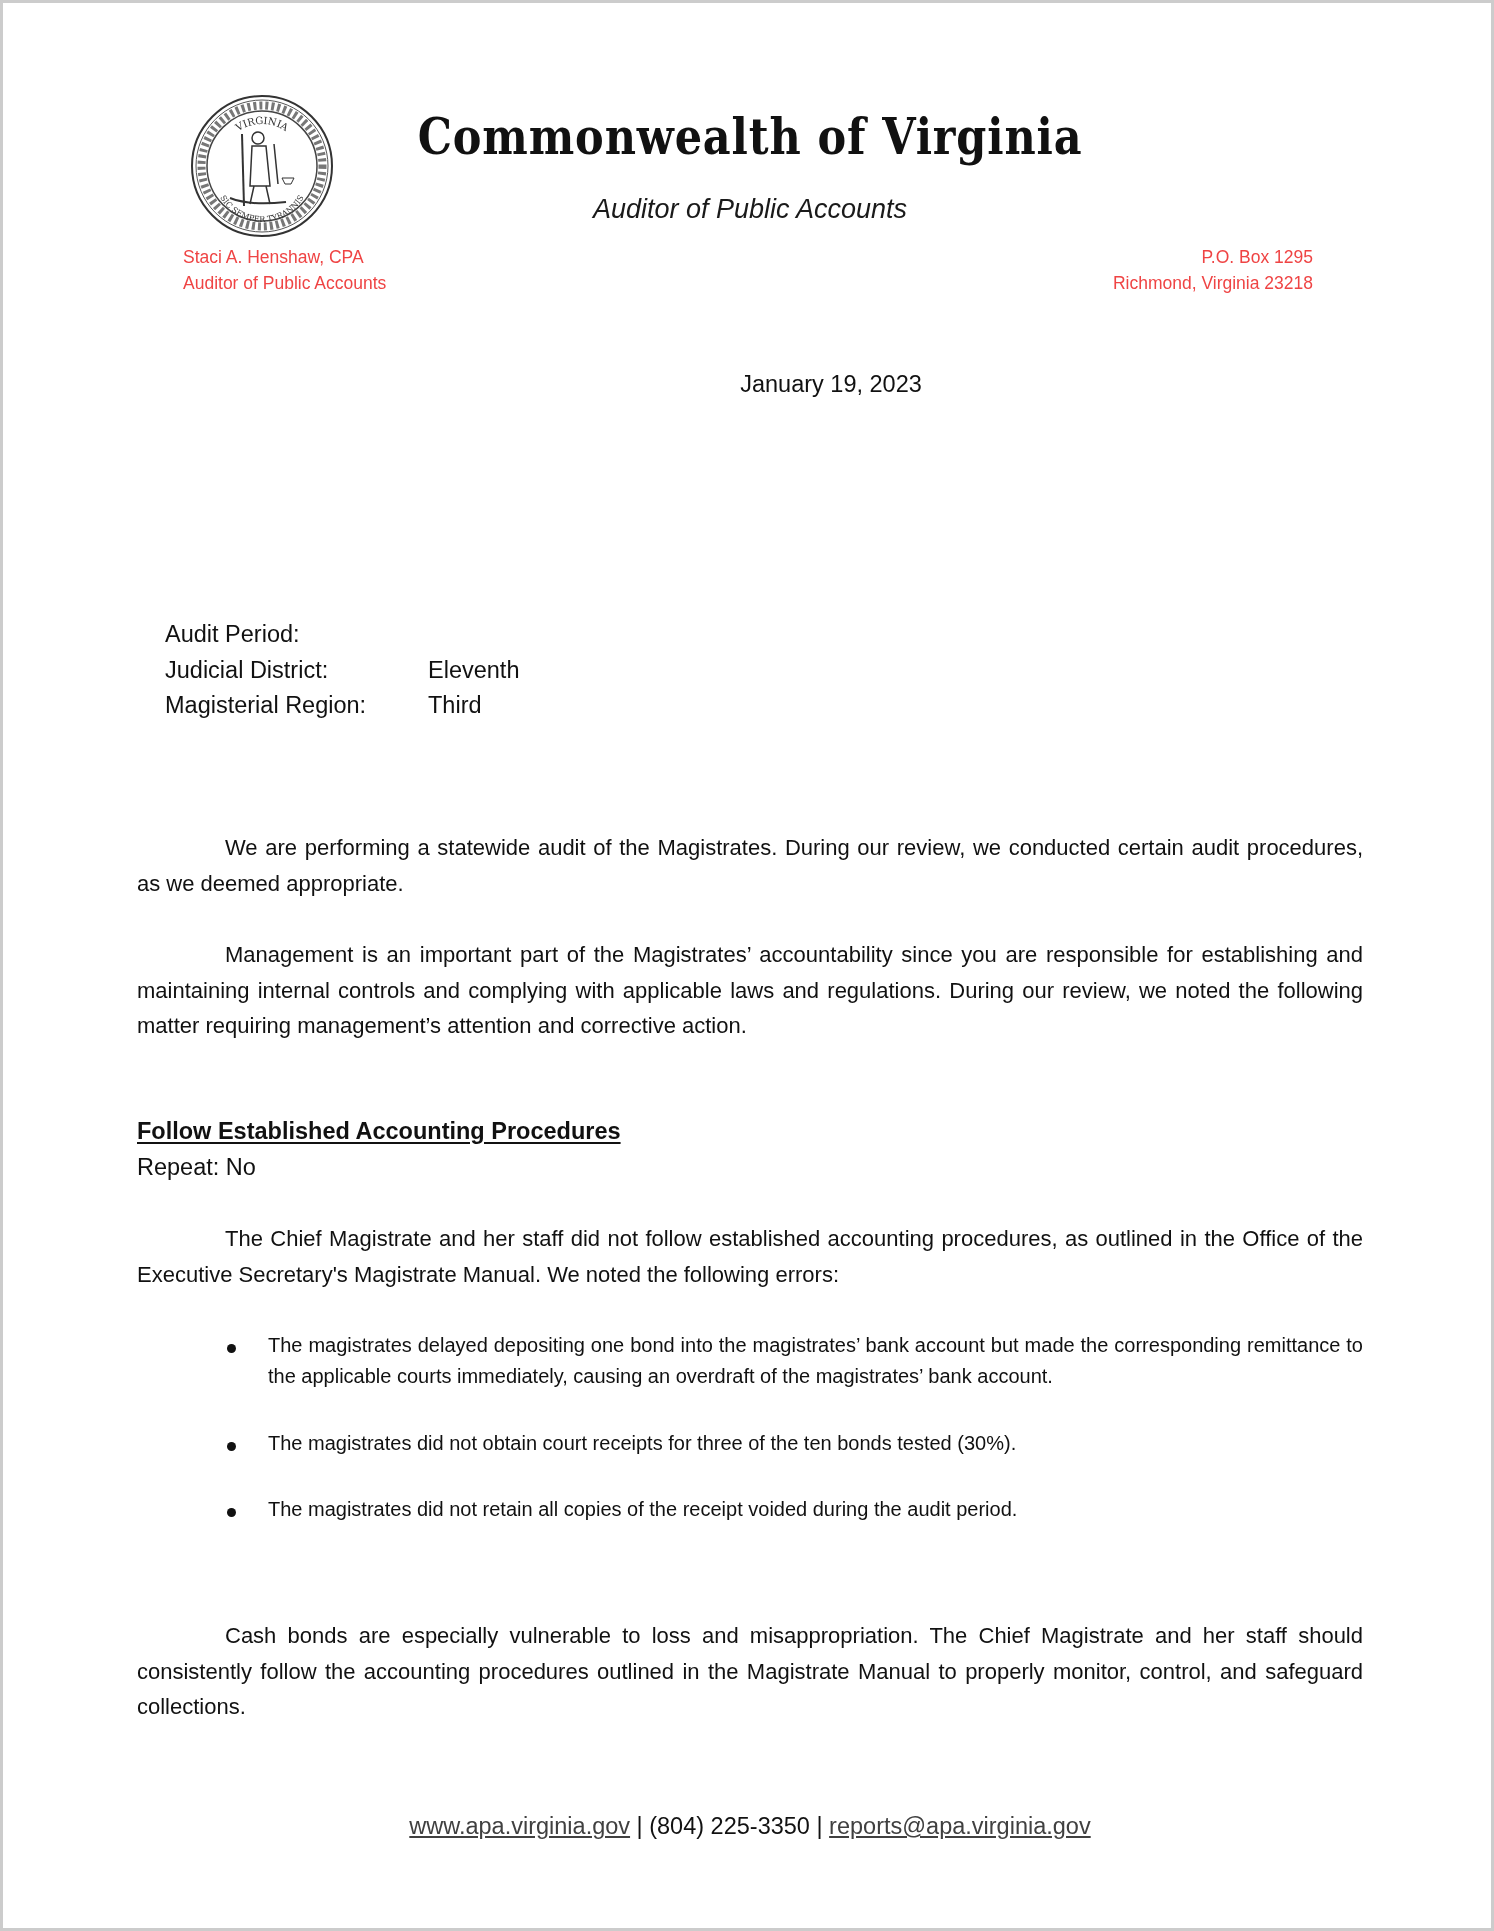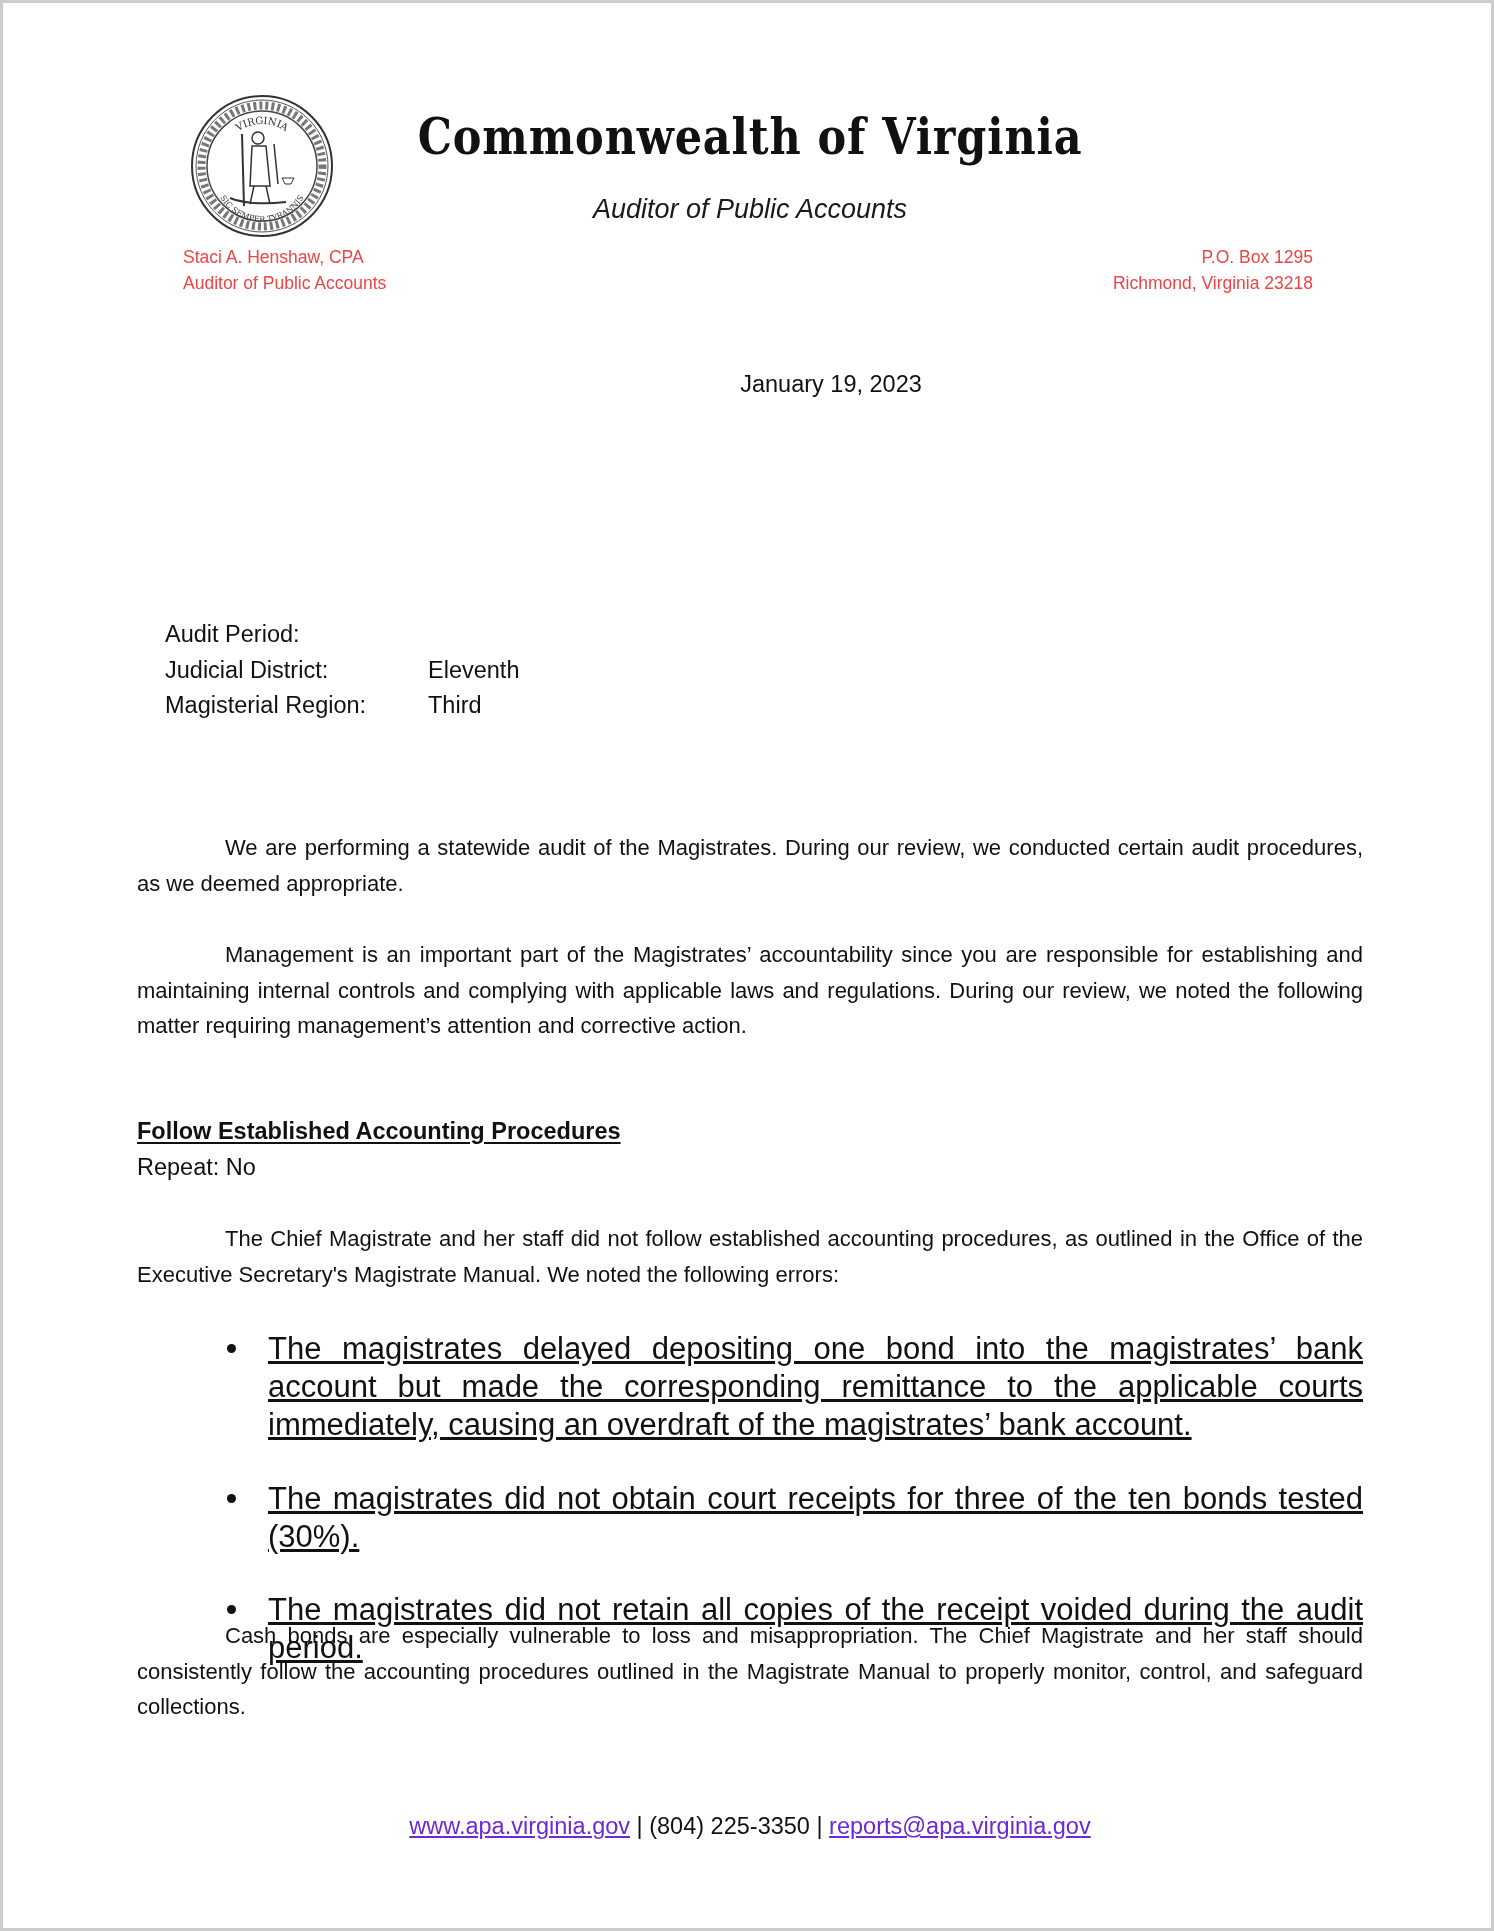--- a/index.html
+++ b/index.html
@@ -32,24 +32,24 @@
   .info-label { width: 263px; flex: none; }
   .info-value { flex: 1; text-align: justify; text-align-last: left; }
   .para {
     position: absolute; left: 134px; width: 1226px; text-align: justify;
     font-size: 22px; line-height: 35.7px; margin: 0;
   }
   .para .indent { display: inline-block; width: 88px; }
   .heading { left: 134px; top: 1111px; font-weight: bold; text-decoration: underline; text-underline-offset: 3px; }
   .repeat { left: 134px; top: 1147px; }
   .bullet-list { position: absolute; left: 134px; width: 1226px; top: 1327px; margin: 0; padding: 0; list-style: none; }
-  .bullet-item { position: relative; padding-left: 131px; text-align: justify; font-size: 31px; line-height: 38px; margin-bottom: 35.7px; text-decoration: underline; }
+  .bullet-item { position: relative; padding-left: 131px; text-align: justify; font-size: 20px; line-height: 31px; margin-bottom: 35.7px; }
   .bullet-dot { position: absolute; left: 90px; top: 14px; width: 9px; height: 9px; border-radius: 50%; background: #111; }
   .footer { left: 0; width: 1494px; top: 1806px; text-align: center; font-size: 23.5px; line-height: 35.7px; }
-  .link { color: #6d28d9; text-decoration: underline; }
+  .link { color: #404040; text-decoration: underline; }
 </style>
 </head>
 <body>
 
 <div class="page">
 
   <svg class="seal" viewBox="0 0 144 144">
     <circle cx="72" cy="72" r="70" fill="none" stroke="#333" stroke-width="2"></circle>
     <circle cx="72" cy="72" r="66" fill="none" stroke="#555" stroke-width="1"></circle>
     <circle cx="72" cy="72" r="55" fill="none" stroke="#444" stroke-width="1.5"></circle>

